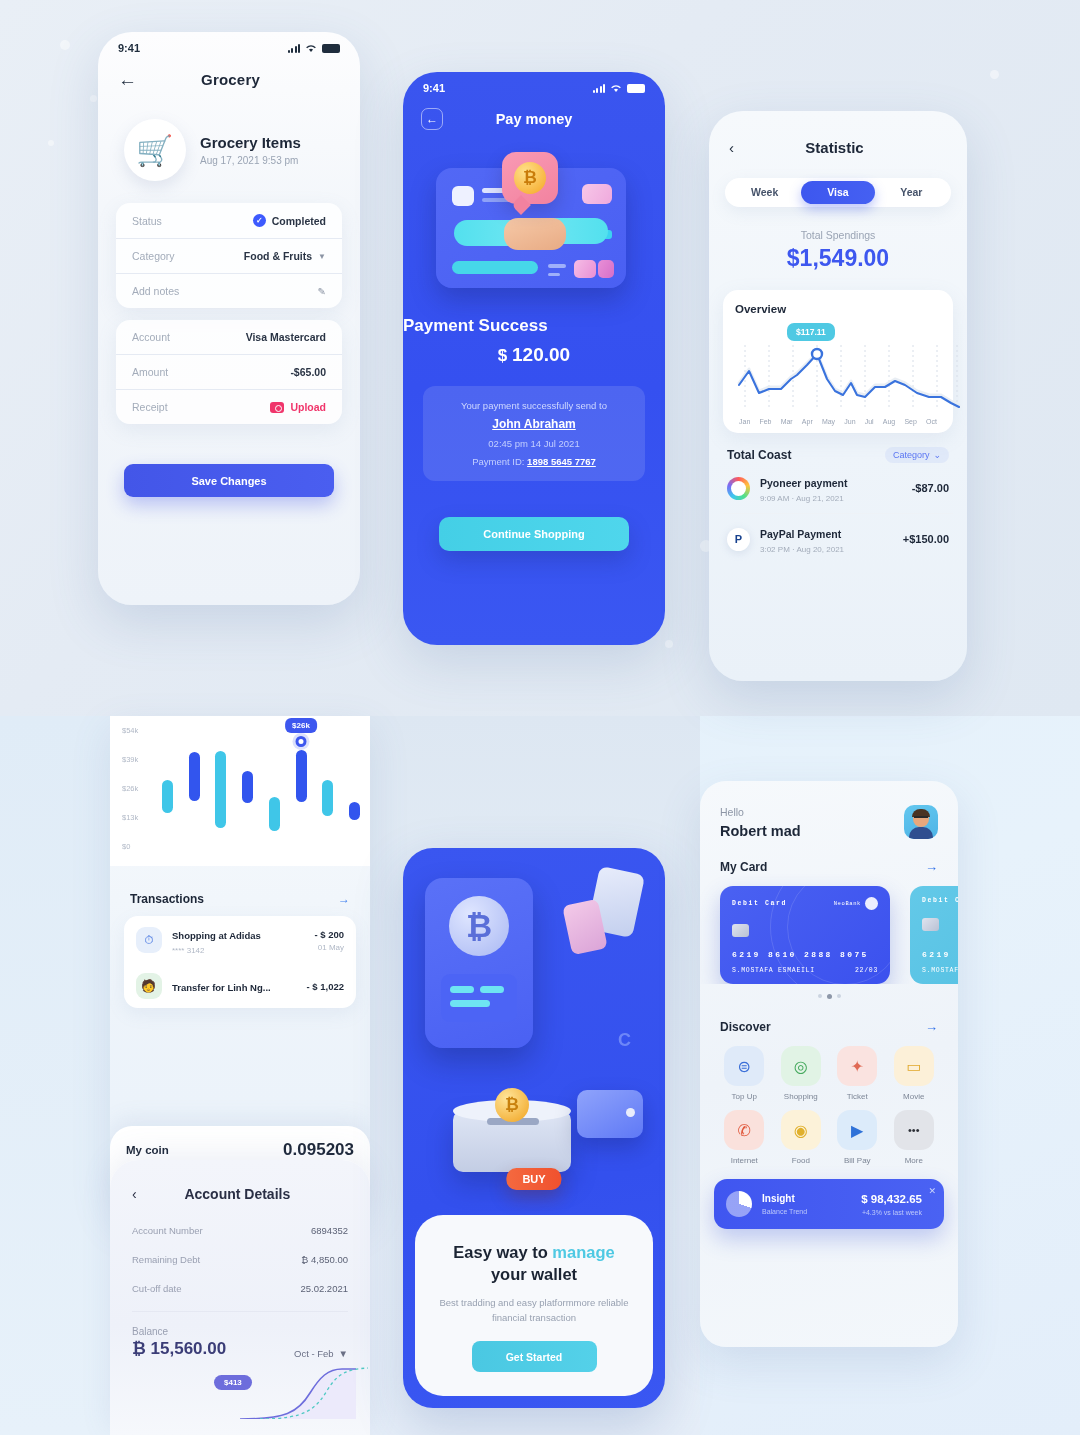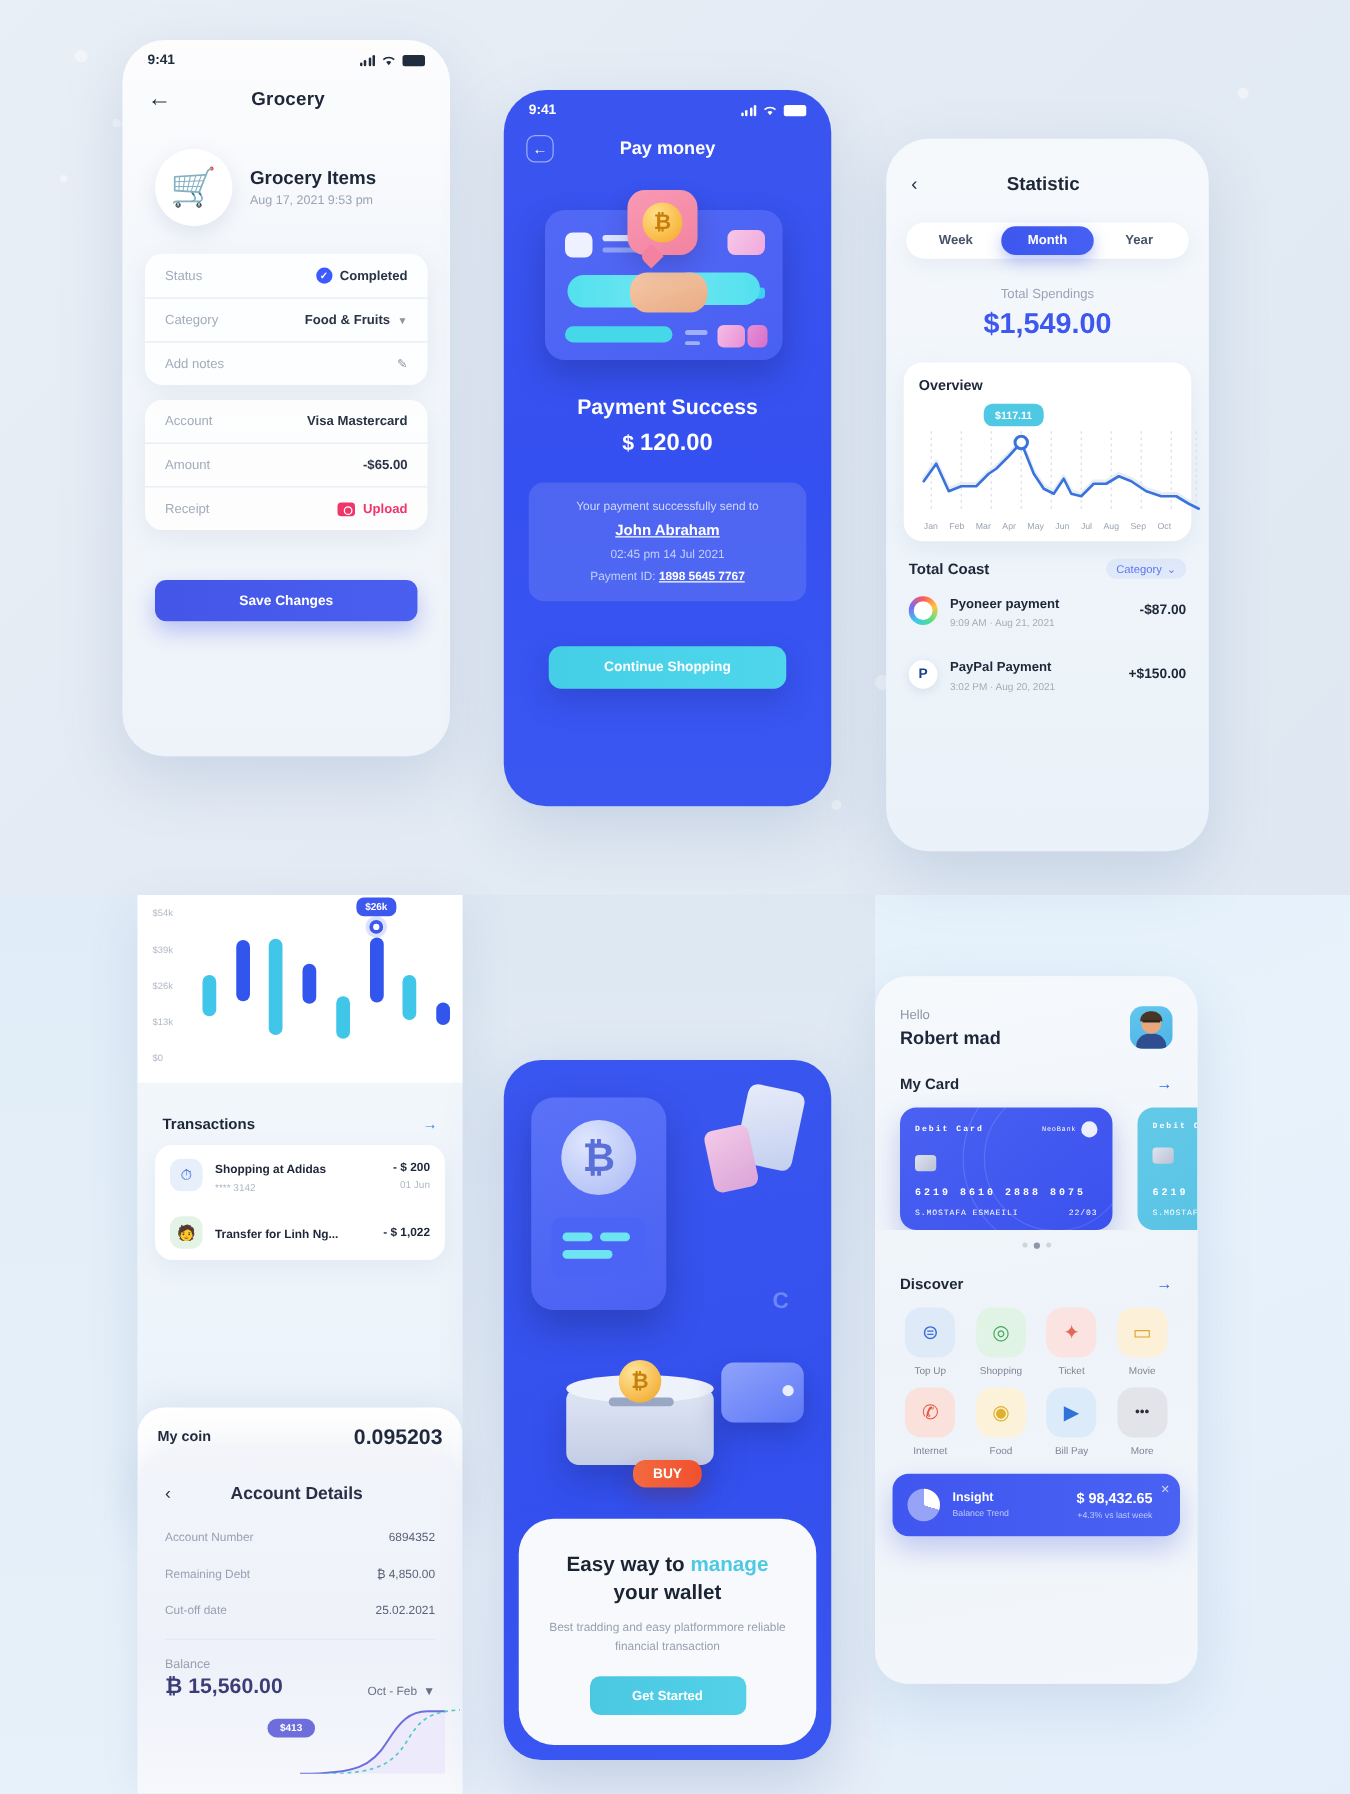--- a/index.html
+++ b/index.html
@@ -110,21 +110,21 @@
     background:#f2829f;border-radius:0 0 0 6px;transform:rotate(45deg);}
   .ill-coin{position:absolute;left:12px;top:10px;width:32px;height:32px;border-radius:50%;
     background:radial-gradient(circle at 35% 30%,#ffe08a,#f5a623);
     color:#c97c0a;font-size:17px;font-weight:700;display:flex;align-items:center;justify-content:center;}
   .ill-h1{position:absolute;left:18px;top:52px;width:70px;height:26px;border-radius:13px;
     background:linear-gradient(90deg,#53e0ee,#6ee6f2);}
   .ill-h2{position:absolute;right:18px;top:50px;width:70px;height:26px;border-radius:13px;
     background:linear-gradient(270deg,#53e0ee,#6ee6f2);}
   .ill-hand{position:absolute;left:68px;top:50px;width:62px;height:32px;border-radius:14px;
     background:linear-gradient(160deg,#f6c9a8,#e8ab84);}
-  #p2 .succ{margin-top:24px;text-align:center;color:#fff;font-size:17px;font-weight:700;}
+  #p2 .succ{margin-top:24px;color:#fff;font-size:17px;font-weight:700;}
   #p2 .amt{margin-top:8px;text-align:center;color:#fff;font-size:17px;font-weight:700;}
   #p2 .amt b{font-size:19px;}
   #p2 .info{margin:20px 20px 0;background:rgba(255,255,255,.12);border-radius:12px;
     padding:14px 12px;text-align:center;}
   #p2 .info .t1{color:#cfd8ff;font-size:9.5px;}
   #p2 .info .t2{color:#fff;font-size:12px;font-weight:700;margin-top:6px;
     text-decoration:underline;}
   #p2 .info .t3{color:#c3cfff;font-size:9.5px;margin-top:7px;}
   #p2 .info .t4{color:#c3cfff;font-size:9.5px;margin-top:7px;}
   #p2 .info .t4 u{color:#fff;font-weight:700;}
@@ -495,21 +495,21 @@
     <div class="cta">Continue Shopping</div>
   </div>
 
   <div class="phone" id="p3">
     <div class="nav">
       <span class="bk">‹</span>
       <span class="ttl">Statistic</span>
     </div>
     <div class="seg">
       <div>Week</div>
-      <div class="on">Month</div>
+      <div class="on">Visa</div>
       <div>Year</div>
     </div>
     <div class="ts">Total Spendings</div>
     <div class="tv">$1,549.00</div>
 
     <div class="ovcard">
       <div class="oh">Overview</div>
       <div class="tip">$117.11</div>
       <div class="chartwrap">
         <svg width="228" height="72" viewBox="0 0 228 72">
@@ -599,21 +599,21 @@
     </div>
     <div class="txlist">
       <div class="txrow">
         <span class="txic" style="background:#e7effb;color:#3d6fe0">⏱</span>
         <span class="txmid">
           <span class="n">Shopping at Adidas</span>
           <div class="s">**** 3142</div>
         </span>
         <span class="txr">
           <div class="a">- $ 200</div>
-          <div class="d">01 Jun</div>
+          <div class="d">01 May</div>
         </span>
       </div>
       <div class="txrow">
         <span class="txic" style="background:#e3f3e6">🧑</span>
         <span class="txmid">
           <span class="n">Transfer for Linh Ng...</span>
         </span>
         <span class="txr">
           <div class="a">- $ 1,022</div>
         </span>

